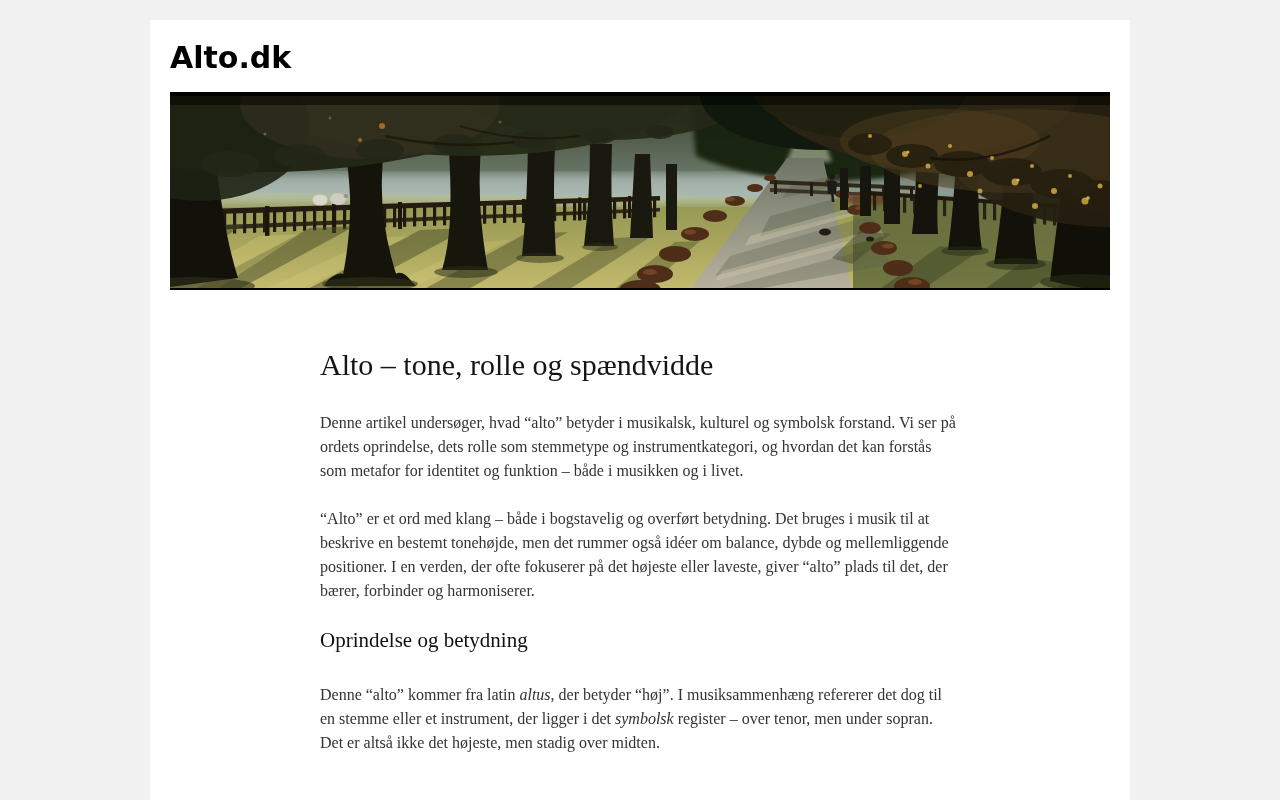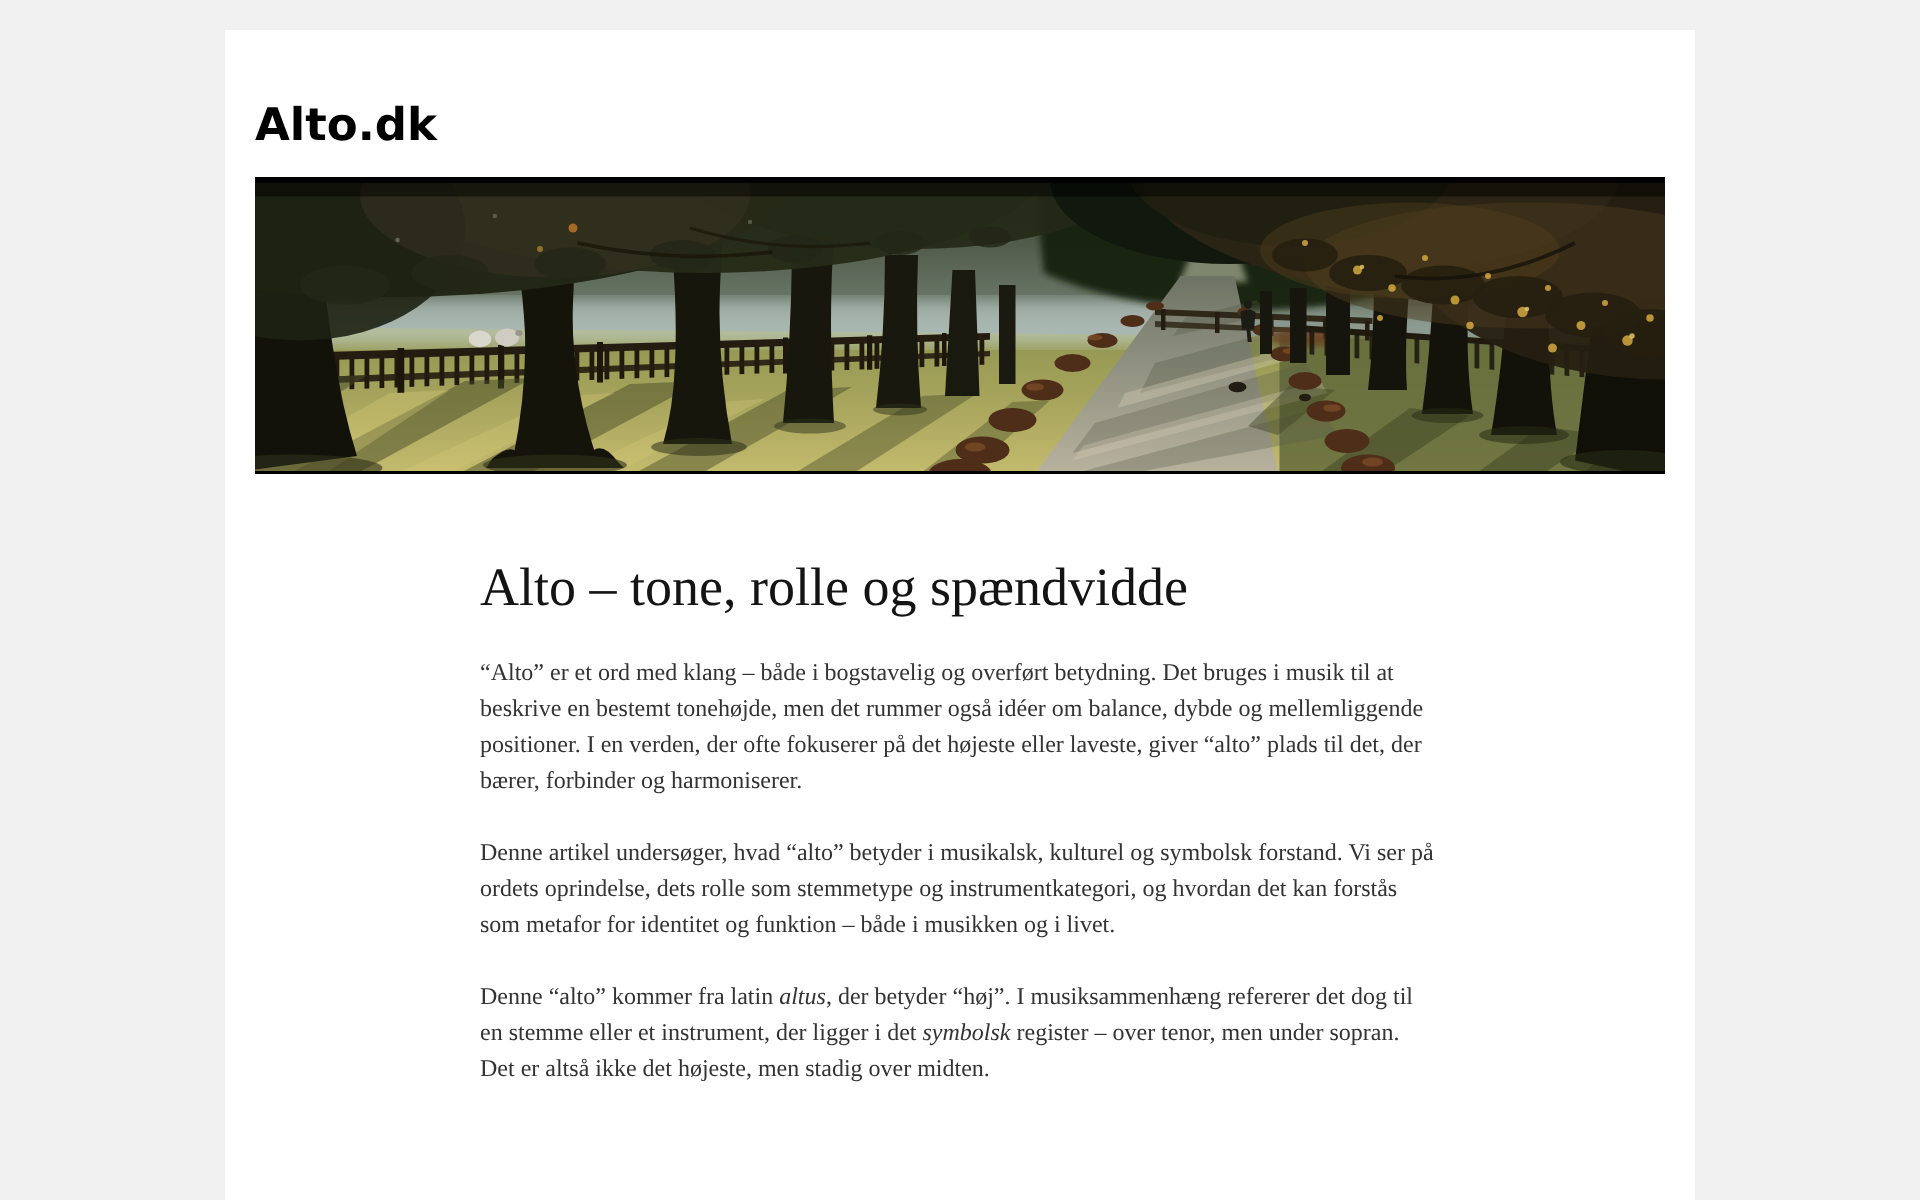--- a/index.html
+++ b/index.html
@@ -7,21 +7,21 @@
   html, body { margin: 0; padding: 0; }
   body { background: #f1f1f1; font-family: "Liberation Serif", serif; }
 
   .page {
     width: 980px;
     margin: 20px auto 0;
     background: #ffffff;
     min-height: 780px;
   }
 
-  .masthead { padding: 46px 20px 0; }
+  .masthead { padding: 20px 20px 0; }
 
   .site-title {
     margin: 0;
     padding: 0 0 16px 0;
     font-family: "DejaVu Sans", sans-serif;
     font-size: 30px;
     line-height: 36px;
     font-weight: bold;
     color: #000;
     cursor: pointer;
@@ -41,21 +41,21 @@
     width: 640px;
     margin: 0 auto;
     font-size: 16px;
     line-height: 24px;
     color: #333;
     padding-bottom: 48px;
   }
 
   .entry-title {
     font-weight: normal;
-    font-size: 36px;
+    font-size: 30px;
     line-height: 36px;
     color: #141414;
     margin: 57px 0 28px;
   }
 
   .content p { margin: 0 0 24px; }
 
   .section-heading {
     font-weight: normal;
     font-size: 21px;
@@ -316,23 +316,24 @@
         <rect width="940" height="9" fill="#000" opacity="0.5"></rect>
       </svg>
     </div>
   </header>
 
   <main class="content">
     <article>
 
       <h2 class="entry-title">Alto – tone, rolle og spændvidde</h2>
 
+      <p>Denne artikel undersøger, hvad “alto” betyder i musikalsk, kulturel og symbolsk forstand. Vi ser på ordets oprindelse, dets rolle som stemmetype og instrumentkategori, og hvordan det kan forstås som metafor for identitet og funktion – både i musikken og i livet.</p>
+
       <p>“Alto” er et ord med klang – både i bogstavelig og overført betydning. Det bruges i musik til at beskrive en bestemt tonehøjde, men det rummer også idéer om balance, dybde og mellemliggende positioner. I en verden, der ofte fokuserer på det højeste eller laveste, giver “alto” plads til det, der bærer, forbinder og harmoniserer.</p>
 
-      <p>Denne artikel undersøger, hvad “alto” betyder i musikalsk, kulturel og symbolsk forstand. Vi ser på ordets oprindelse, dets rolle som stemmetype og instrumentkategori, og hvordan det kan forstås som metafor for identitet og funktion – både i musikken og i livet.</p>
-
+      <h3 class="section-heading">Oprindelse og betydning</h3>
 
       <p><span>Denne “alto” kommer fra latin </span><em>altus</em><span>, der betyder “høj”. I musiksammenhæng refererer det dog til en stemme eller et instrument, der ligger i det </span><em>symbolsk</em><span> register – over tenor, men under sopran. Det er altså ikke det højeste, men stadig over midten.</span></p>
 
     </article>
   </main>
 
 </div>
 
 </body></html>

